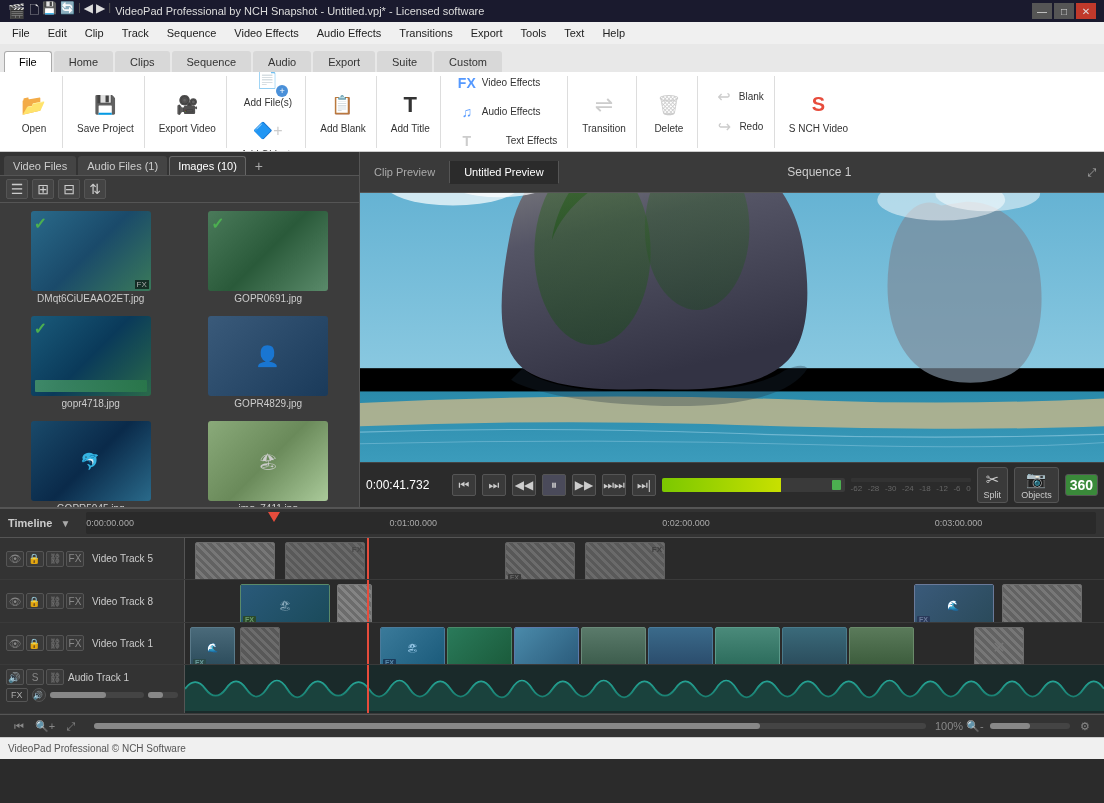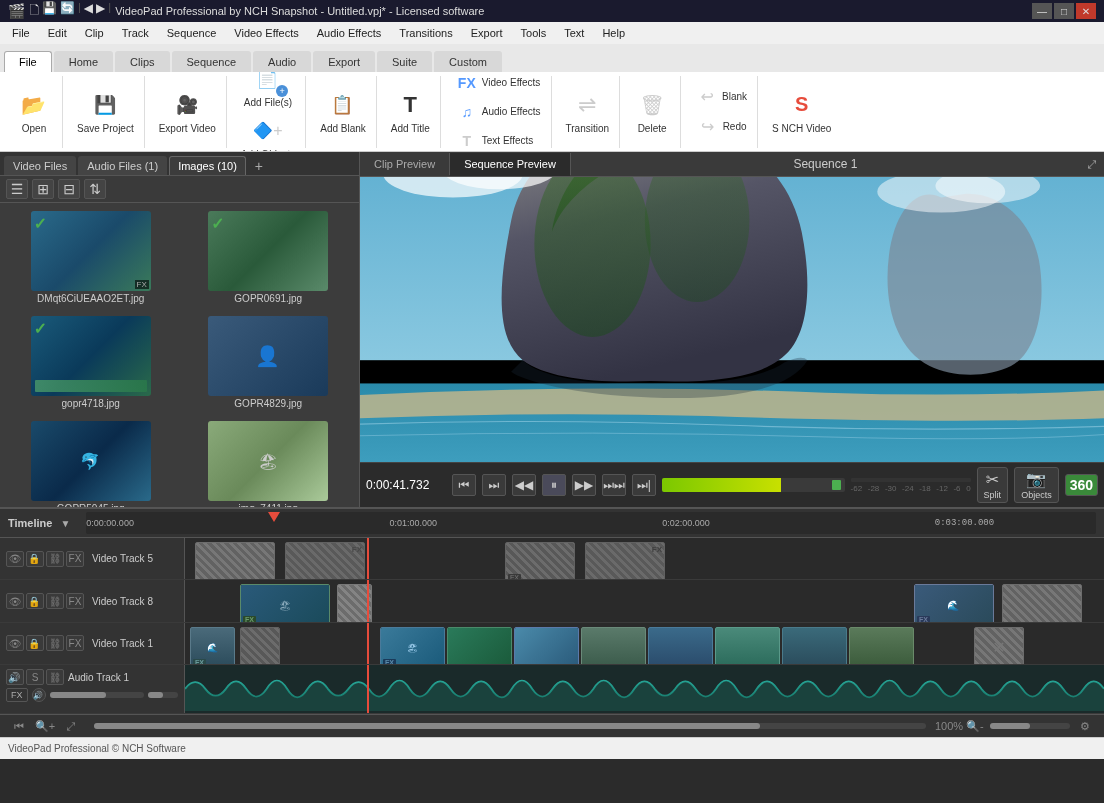--- a/index.html
+++ b/index.html
@@ -39,21 +39,21 @@
     .media-tab-add { width: 18px; height: 18px; display: flex; align-items: center; justify-content: center; color: #aaa; cursor: pointer; font-size: 14px; margin-left: 2px; }
     #media-toolbar { display: flex; background: #3a3a3a; padding: 3px 6px; gap: 4px; border-bottom: 1px solid #555; }
     #media-toolbar span { width: 22px; height: 20px; display: flex; align-items: center; justify-content: center; cursor: pointer; color: #ccc; font-size: 14px; border: 1px solid #555; background: #444; border-radius: 2px; }
     #media-grid { flex: 1; overflow-y: auto; padding: 4px; display: grid; grid-template-columns: 1fr 1fr; gap: 4px; background: #3c3c3c; }
     .media-item { display: flex; flex-direction: column; align-items: center; gap: 2px; cursor: pointer; padding: 4px; border-radius: 3px; }
     .media-thumb { width: 120px; height: 80px; background: #555; border-radius: 3px; overflow: hidden; position: relative; display: flex; align-items: center; justify-content: center; }
     .media-check { position: absolute; top: 3px; left: 3px; color: #4caf50; font-size: 16px; font-weight: bold; }
     .media-label { font-size: 10px; color: #ccc; text-align: center; max-width: 120px; overflow: hidden; text-overflow: ellipsis; white-space: nowrap; }
     .preview-tab { padding: 5px 14px; font-size: 11px; color: #aaa; cursor: pointer; border-right: 1px solid #555; }
     .preview-tab.active { color: #fff; background: #2b2b2b; border-bottom: 1px solid #2b2b2b; margin-bottom: -1px; }
-    #preview-title { color: #ccc; font-size: 12px; padding: 5px 10px; flex: 1; text-align: center; }
+    #preview-title { color: #ccc; font-size: 12px; padding: 13px 10px; flex: 1; text-align: center; }
     #preview-expand { width: 24px; height: 24px; display: flex; align-items: center; justify-content: center; color: #aaa; cursor: pointer; padding: 4px; }
     #preview-header { display: flex; align-items: center; background: #3a3a3a; border-bottom: 1px solid #555; }
     #video-preview { flex: 1; background: #000; display: flex; align-items: center; justify-content: center; overflow: hidden; }
     #preview-controls { background: #2b2b2b; padding: 4px 6px; display: flex; align-items: center; gap: 6px; border-top: 1px solid #444; }
     .ctrl-btn { width: 24px; height: 22px; display: flex; align-items: center; justify-content: center; color: #ccc; cursor: pointer; font-size: 12px; border: 1px solid #555; background: #3a3a3a; border-radius: 2px; }
     #progress-bar { flex: 1; height: 14px; background: #444; border-radius: 2px; position: relative; overflow: hidden; }
     #progress-bar::after { content: ''; position: absolute; right: 4px; top: 2px; width: 8px; height: 10px; background: #4caf50; border-radius: 1px; }
     .action-btn { display: flex; flex-direction: column; align-items: center; gap: 1px; cursor: pointer; padding: 2px 6px; }
 
     
@@ -179,21 +179,21 @@
       <div class="ribbon-btn-small" style="display:flex;flex-direction:row;align-items:center;gap:3px;">
         <div class="icon" style="font-size:14px;color:#5599ff;font-weight:bold;">FX</div>
         <div class="label" style="font-size:10px;">Video Effects</div>
       </div>
       <div class="ribbon-btn-small" style="display:flex;flex-direction:row;align-items:center;gap:3px;">
         <div class="icon" style="font-size:14px;color:#5599ff;font-weight:bold;">♫</div>
         <div class="label" style="font-size:10px;">Audio Effects</div>
       </div>
       <div class="ribbon-btn-small" style="display:flex;flex-direction:row;align-items:center;gap:3px;">
         <div class="icon" style="font-size:14px;font-weight:bold;">T</div>
-        <div class="label" style="font-size:10px;">Text Effects</div>
+        <div class="label" style="font-size:10px;margin-left:24px;">Text Effects</div>
       </div>
     </div>
   </div>
   <div class="ribbon-group">
     <div class="ribbon-btn">
       <div class="icon" style="font-size:22px;">⇌</div>
       <div class="label">Transition</div>
     </div>
   </div>
   <div class="ribbon-group">
@@ -280,21 +280,21 @@
         </div>
         <div class="media-label">img_7411.jpg</div>
       </div>
 
     </div>
   </div>
 
   <div id="right-preview">
     <div id="preview-header">
       <div class="preview-tab">Clip Preview</div>
-      <div class="preview-tab active">Sequence Preview</div>
+      <div class="preview-tab active">Untitled Preview</div>
       <div id="preview-title">Sequence 1</div>
       <div id="preview-expand">⤢</div>
     </div>
     <div id="video-preview">
 
       <svg width="100%" height="100%" viewBox="0 0 640 330" preserveAspectRatio="xMidYMid slice">
         <defs>
           <linearGradient id="sky" x1="0" y1="0" x2="0" y2="1">
             <stop offset="0%" stop-color="#5aaccf"></stop>
             <stop offset="100%" stop-color="#89c8e0"></stop>
@@ -394,21 +394,21 @@
 <div id="timeline-area">
 
   <div id="timeline-header">
     <span style="color:#ccc;font-size:11px;font-weight:bold;">Timeline</span>
     <span style="color:#aaa;font-size:10px;cursor:pointer;">▼</span>
     <div style="flex:1;margin-left:8px;display:flex;align-items:center;position:relative;height:22px;background:#2a2a2a;border-radius:2px;">
 
       <span style="position:absolute;left:0;font-size:9px;color:#aaa;">0:00:00.000</span>
       <span style="position:absolute;left:calc(33% - 30px);font-size:9px;color:#aaa;">0:01:00.000</span>
       <span style="position:absolute;left:calc(60% - 30px);font-size:9px;color:#aaa;">0:02:00.000</span>
-      <span style="position:absolute;left:calc(87% - 30px);font-size:9px;color:#aaa;font-family:Liberation Mono, monospace;">0:03:00.000</span>
+      <span style="position:absolute;left:calc(87% - 30px);font-size:9px;color:#aaa;">0:03:00.000</span>
 
       <div style="position:absolute;left:182px;top:0;width:0;height:0;border-left:6px solid transparent;border-right:6px solid transparent;border-top:10px solid #e74c3c;"></div>
     </div>
   </div>
 
   <div class="track-row">
     <div class="track-header">
       <div class="track-ctrl">
         <div class="track-ctrl-btn">👁</div>
         <div class="track-ctrl-btn">🔒</div>

